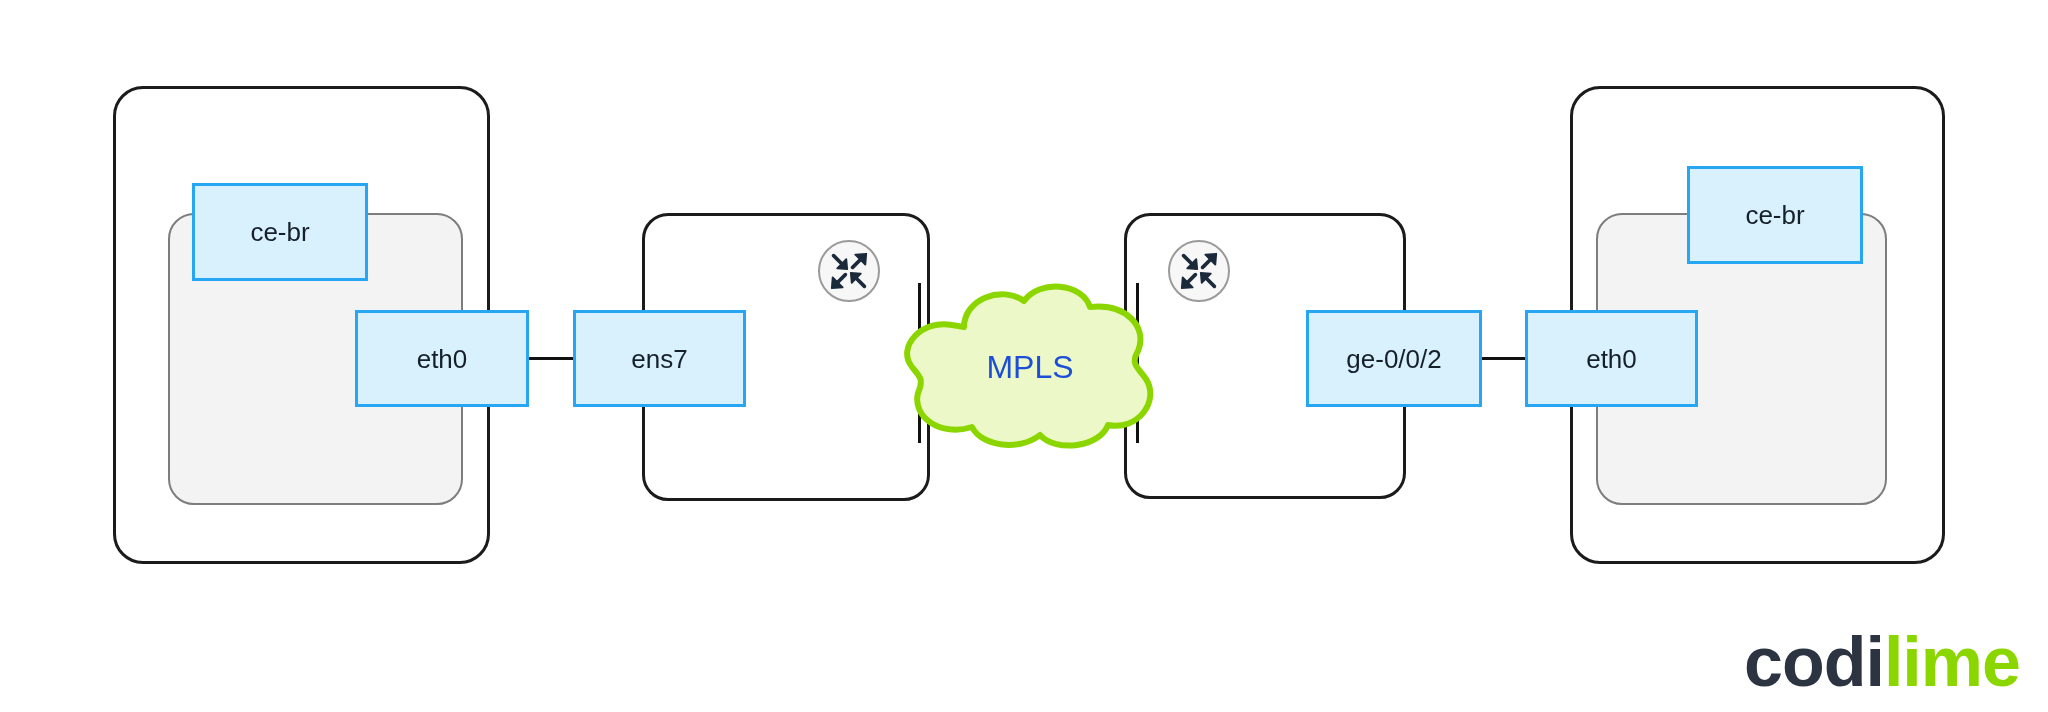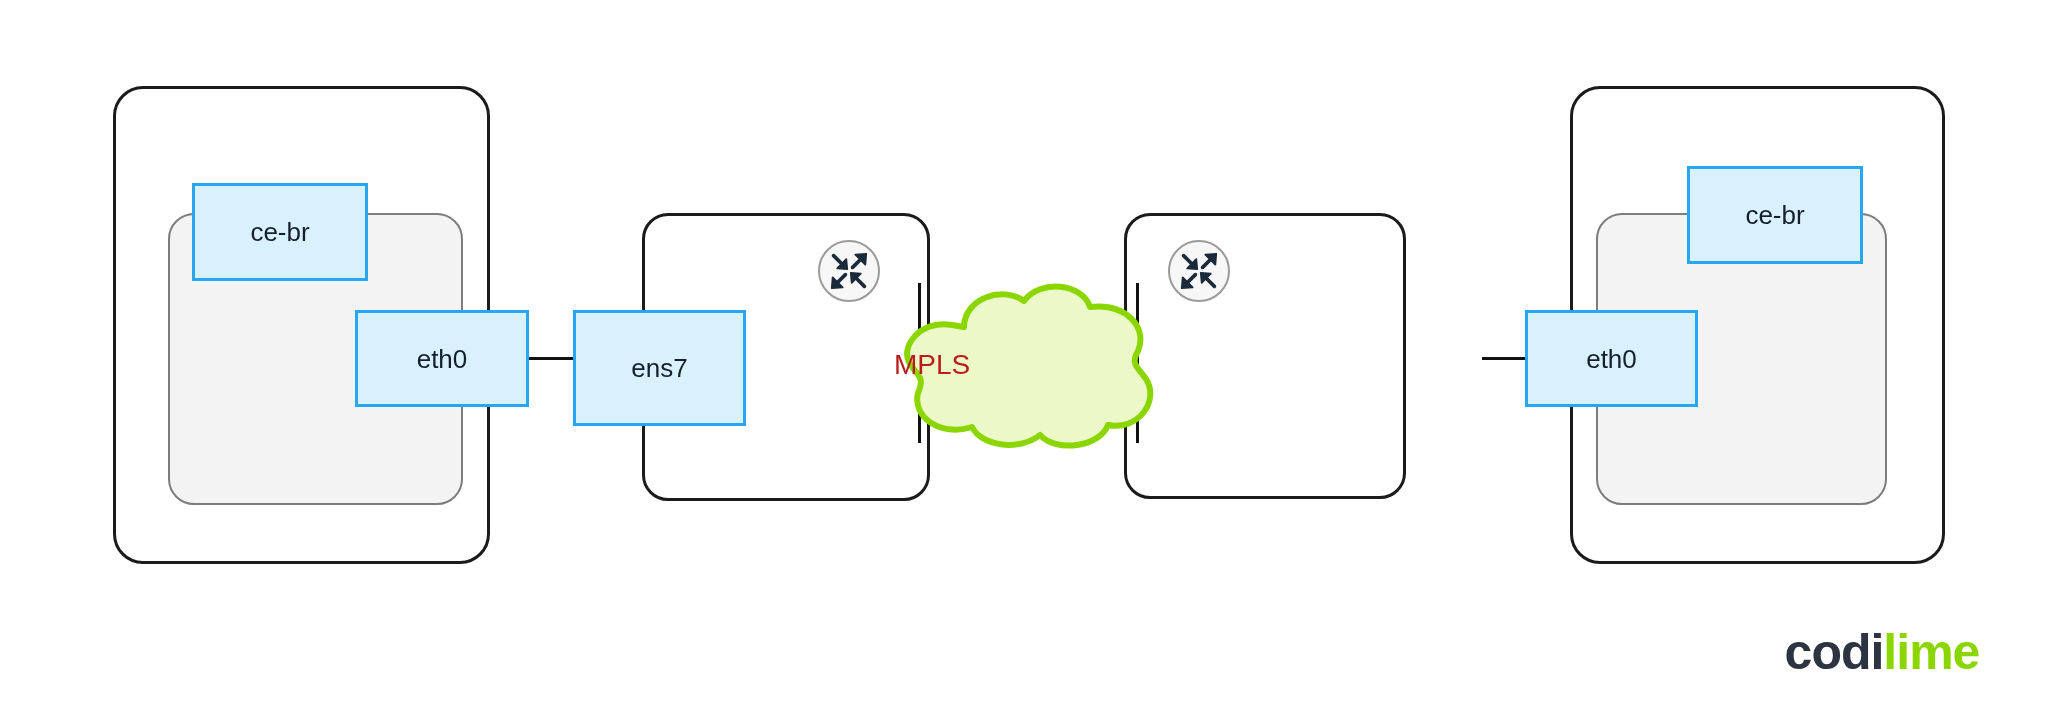--- a/index.html
+++ b/index.html
@@ -125,30 +125,30 @@
   
   .cloud {
     position: absolute;
     z-index: 7;
   }
   .cloud svg { display: block; }
   .cloud-label {
     position: absolute;
     left: 0;
     right: 0;
-    text-align: left;
-    font-size: 28px;
-    color: #b91c1c;
+    text-align: center;
+    font-size: 32px;
+    color: #1d4ed8;
     z-index: 8;
     white-space: nowrap;
   }
   
   .logo {
     position: absolute;
-    font-size: 50px;
+    font-size: 70px;
     font-weight: bold;
     letter-spacing: -1px;
     line-height: 1;
     z-index: 9;
     white-space: nowrap;
   }
   .logo .logo-dark { color: #2b3440; }
   .logo .logo-lime { color: #8cd600; }
 </style>
 </head>
@@ -192,21 +192,21 @@
 
         <line x1="28" y1="36" x2="16" y2="48"></line>
         <polygon points="13,51 14,39 25,50" stroke-width="2"></polygon>
 
         <line x1="49" y1="49" x2="37" y2="37"></line>
         <polygon points="34,34 45,35 35,45" stroke-width="2"></polygon>
       </g>
     </svg>
   </div>
 
-  <div class="iface-box" style="left:573px; top:297px; width:173px; height:116px;">
+  <div class="iface-box" style="left:573px; top:297px; width:173px; height:97px;">
     <span class="iface-label">ens7</span>
   </div>
 
   <div class="link" style="left:918px; top:270px; width:3px; height:160px;"></div>
 
   <div class="cloud" style="left:894px; top:262px;">
     <svg width="272" height="178" viewBox="0 0 272 178" xmlns="http://www.w3.org/2000/svg">
       <path d="M 70 52
                C 70 24, 108 10, 130 26
                C 146 4, 188 8, 196 32
@@ -236,20 +236,23 @@
         <line x1="36" y1="28" x2="48" y2="16"></line>
         <polygon points="51,13 50,25 39,14" stroke-width="2"></polygon>
         <line x1="28" y1="36" x2="16" y2="48"></line>
         <polygon points="13,51 14,39 25,50" stroke-width="2"></polygon>
         <line x1="49" y1="49" x2="37" y2="37"></line>
         <polygon points="34,34 45,35 35,45" stroke-width="2"></polygon>
       </g>
     </svg>
   </div>
 
+  <div class="iface-box" style="left:1306px; top:297px; width:176px; height:97px;">
+    <span class="iface-label">ge-0/0/2</span>
+  </div>
 
   <div class="link" style="left:1482px; top:344px; width:46px;"></div>
 
   <div class="host-box" style="left:1570px; top:73px; width:375px; height:478px;"></div>
 
   <div class="host-ip" style="left:1570px; width:375px; top:118px;">192.168.1.3/24</div>
 
   <div class="bridge-box" style="left:1596px; top:200px; width:291px; height:292px;"></div>
 
   <div class="bridge-label" style="left:1596px; width:291px; top:443px;">Linux bridge</div>

